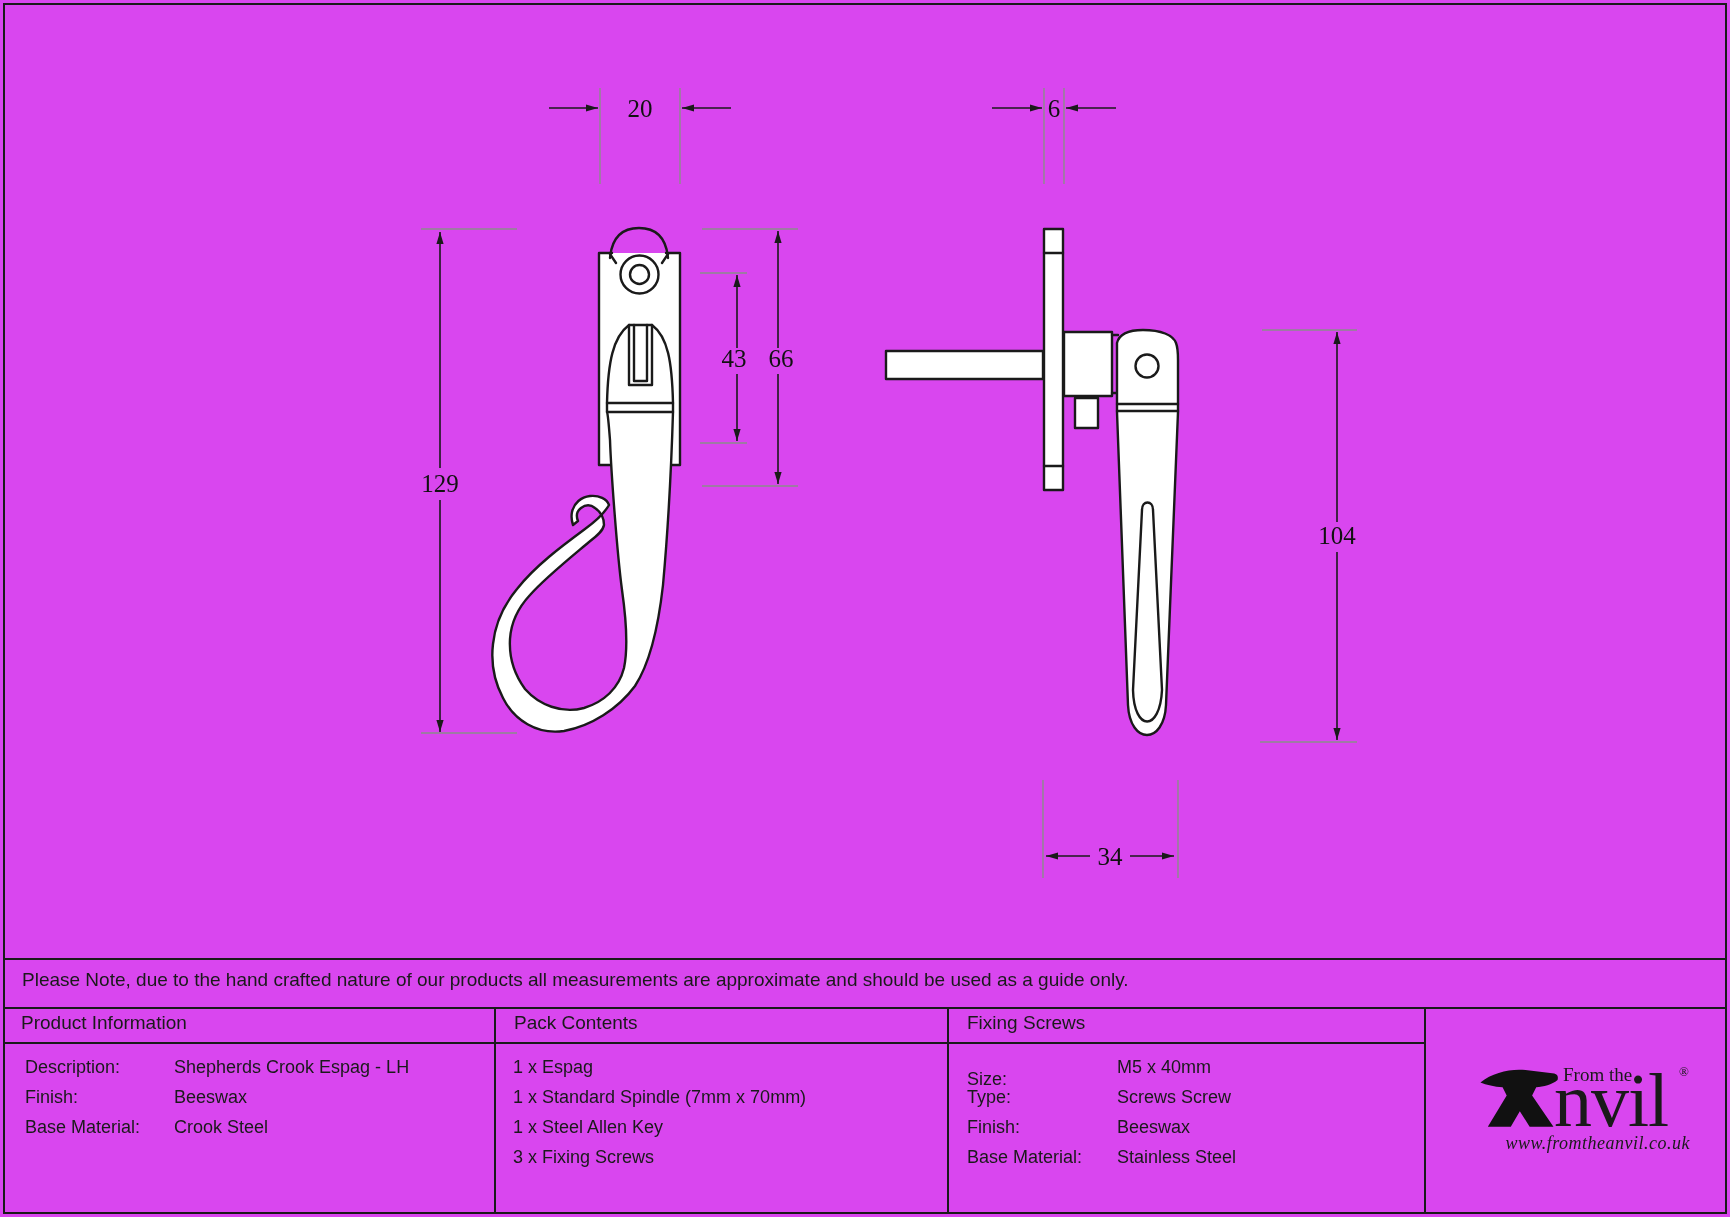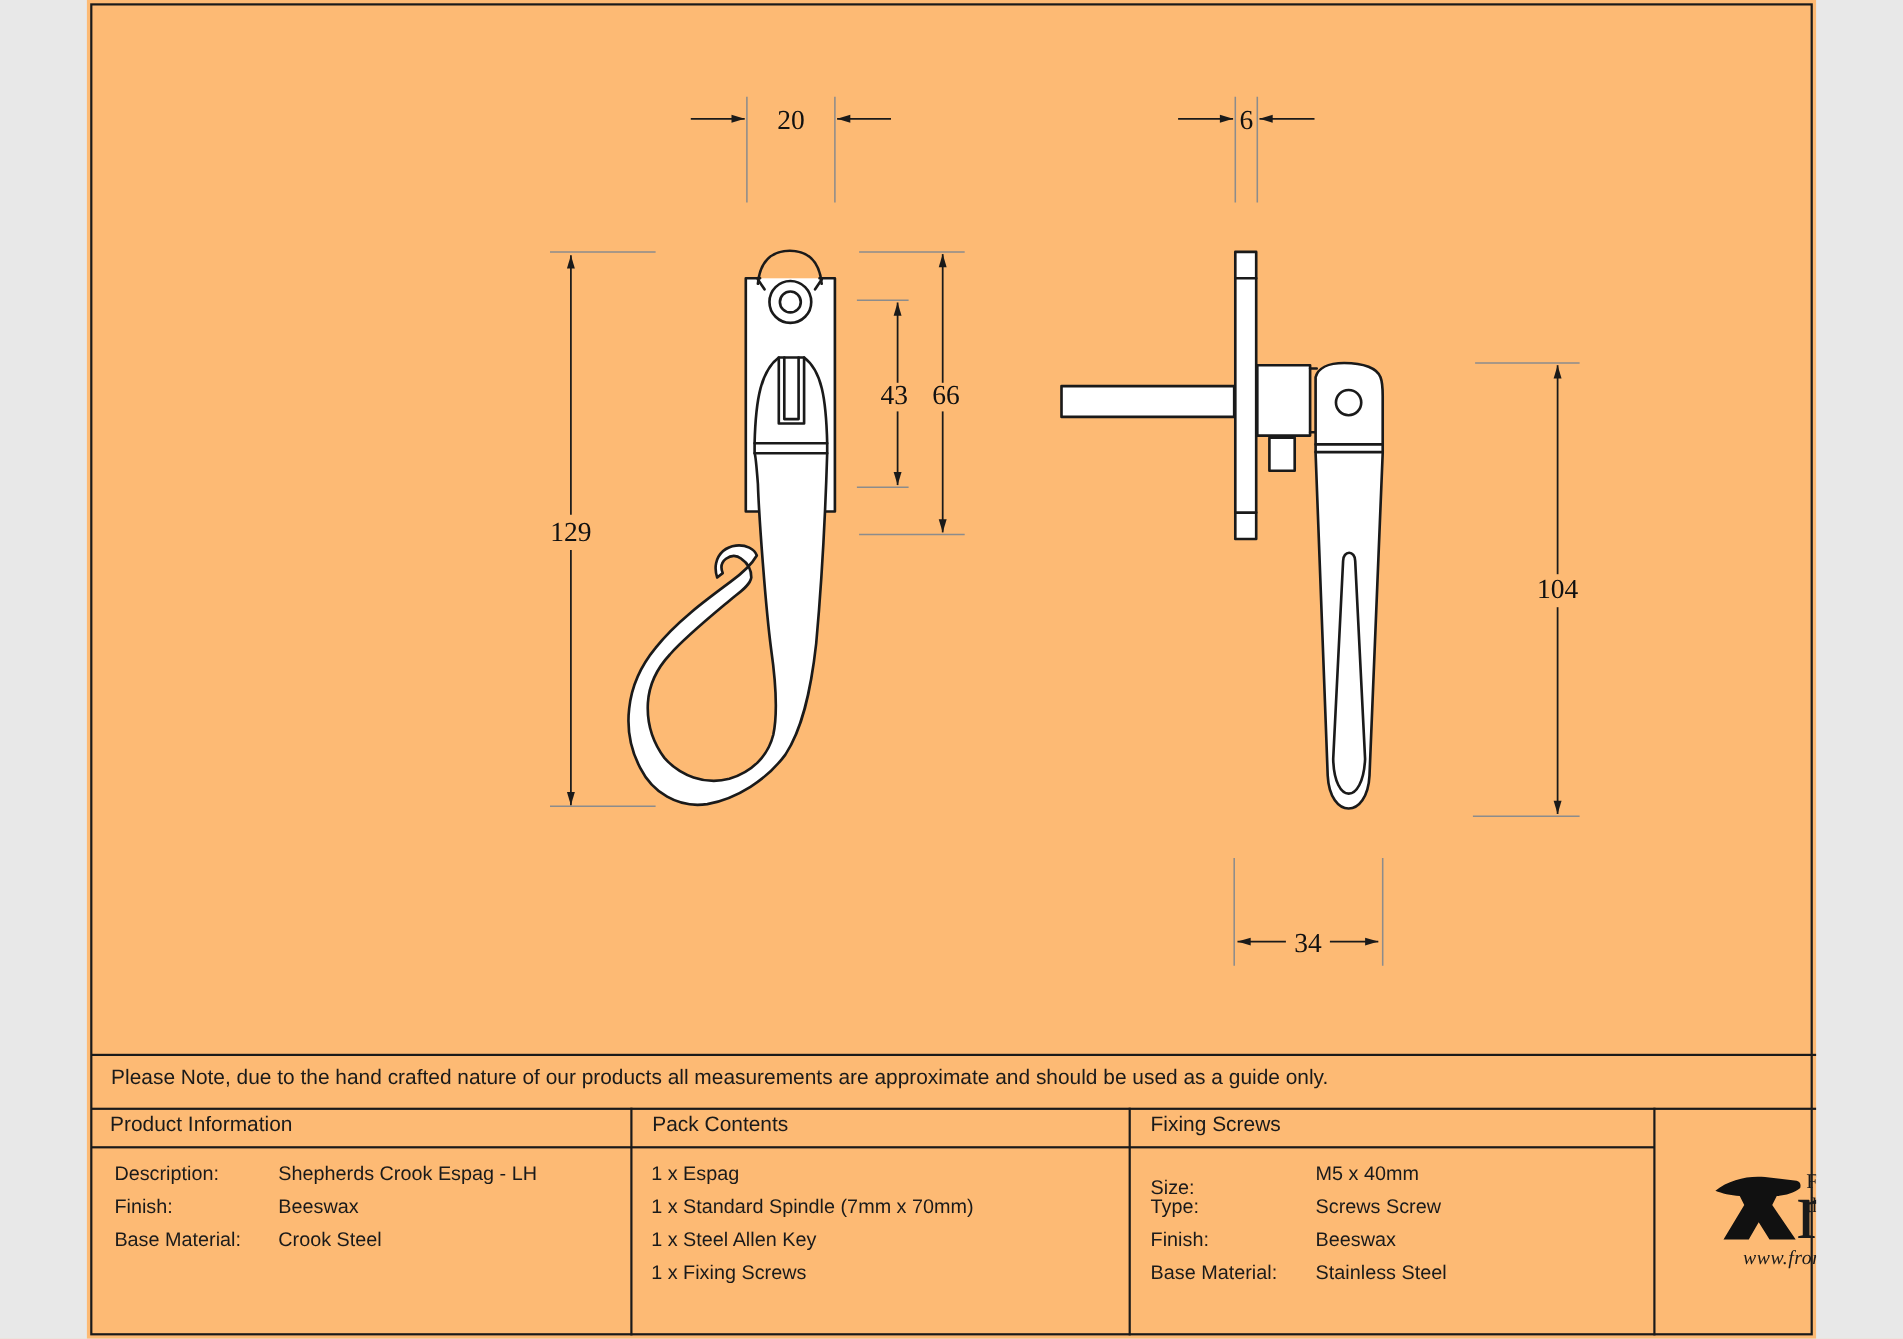--- a/index.html
+++ b/index.html
@@ -1,16 +1,16 @@
 <!DOCTYPE html>
 <html><head>
 <meta charset="utf-8">
 <style>
   html,body{margin:0;padding:0;background:#e8e8e8;}
-  #page{position:relative;width:1572px;height:1217px;background:#fdba74;
+  #page{position:relative;width:1730px;height:1217px;background:#d946ef;
         font-family:"Liberation Sans",sans-serif;color:#1a1a1a;overflow:hidden;margin:0 auto;}
   .frame{position:absolute;left:3px;top:3px;right:3px;bottom:3px;border:2px solid #1a1a1a;pointer-events:none;}
   svg{position:absolute;left:0;top:0;}
   .hline,.vline{position:absolute;background:#1a1a1a;}
   .note-text{position:absolute;left:22px;top:969px;font-size:19px;}
   .th{position:absolute;top:1012px;font-size:19px;text-align:center;}
   .col{position:absolute;top:1052px;font-size:18px;}
   .kv{display:flex;height:30px;align-items:center;}
   .kv .k{width:149px;flex:0 0 149px;}
   .li{height:30px;display:flex;align-items:center;}
@@ -180,21 +180,21 @@
     <div class="kv">
         <span class="k">Base Material:</span>
         <span class="v">Crook Steel</span>
       </div>
   </div>
 
   <div class="col" style="left:513px;width:425px;">
     <div class="li">1 x Espag</div>
     <div class="li">1 x Standard Spindle (7mm x 70mm)</div>
     <div class="li">1 x Steel Allen Key</div>
-    <div class="li">1 x Fixing Screws</div>
+    <div class="li">3 x Fixing Screws</div>
   </div>
 
   <div class="col" style="left:967px;width:450px;">
     <div class="kv" style="--w:150px">
         <span class="k" style="width:150px;flex-basis:150px;margin-top:24px;">Size:</span>
         <span class="v">M5 x 40mm</span>
       </div>
     <div class="kv">
         <span class="k" style="width:150px;flex-basis:150px;">Type:</span>
         <span class="v">Screws Screw</span>

